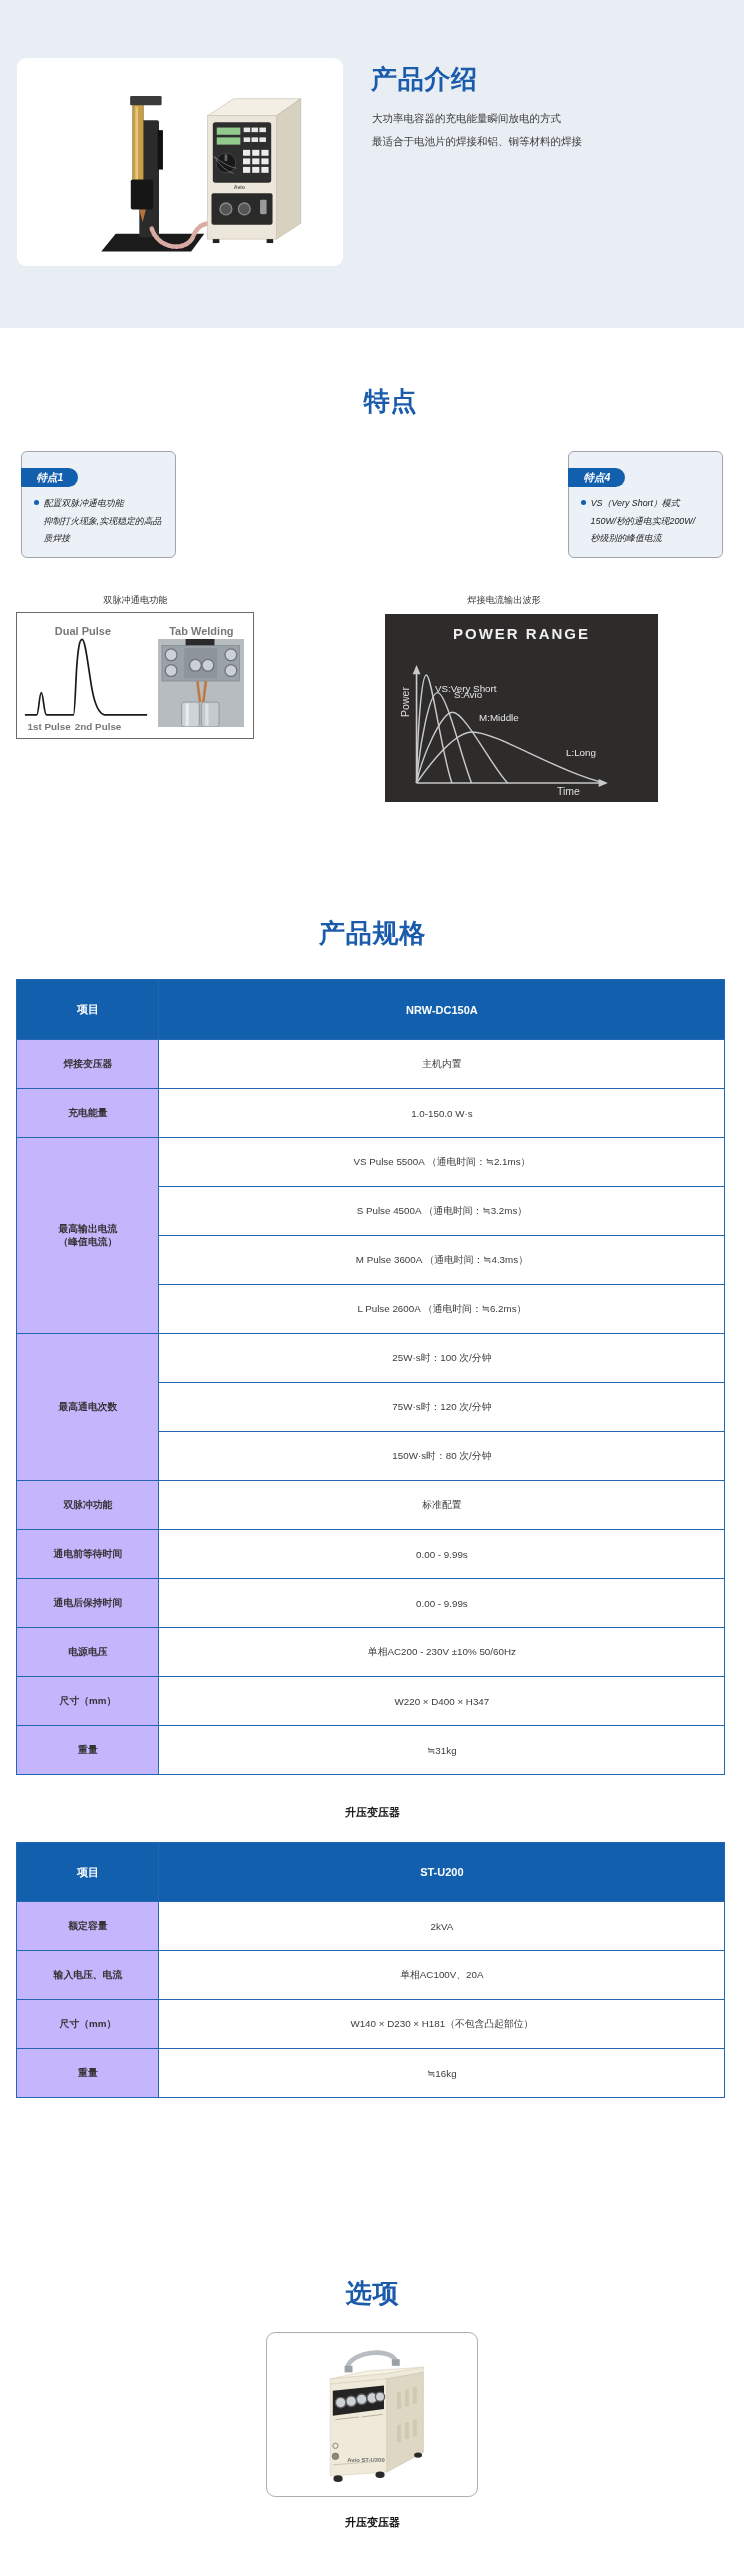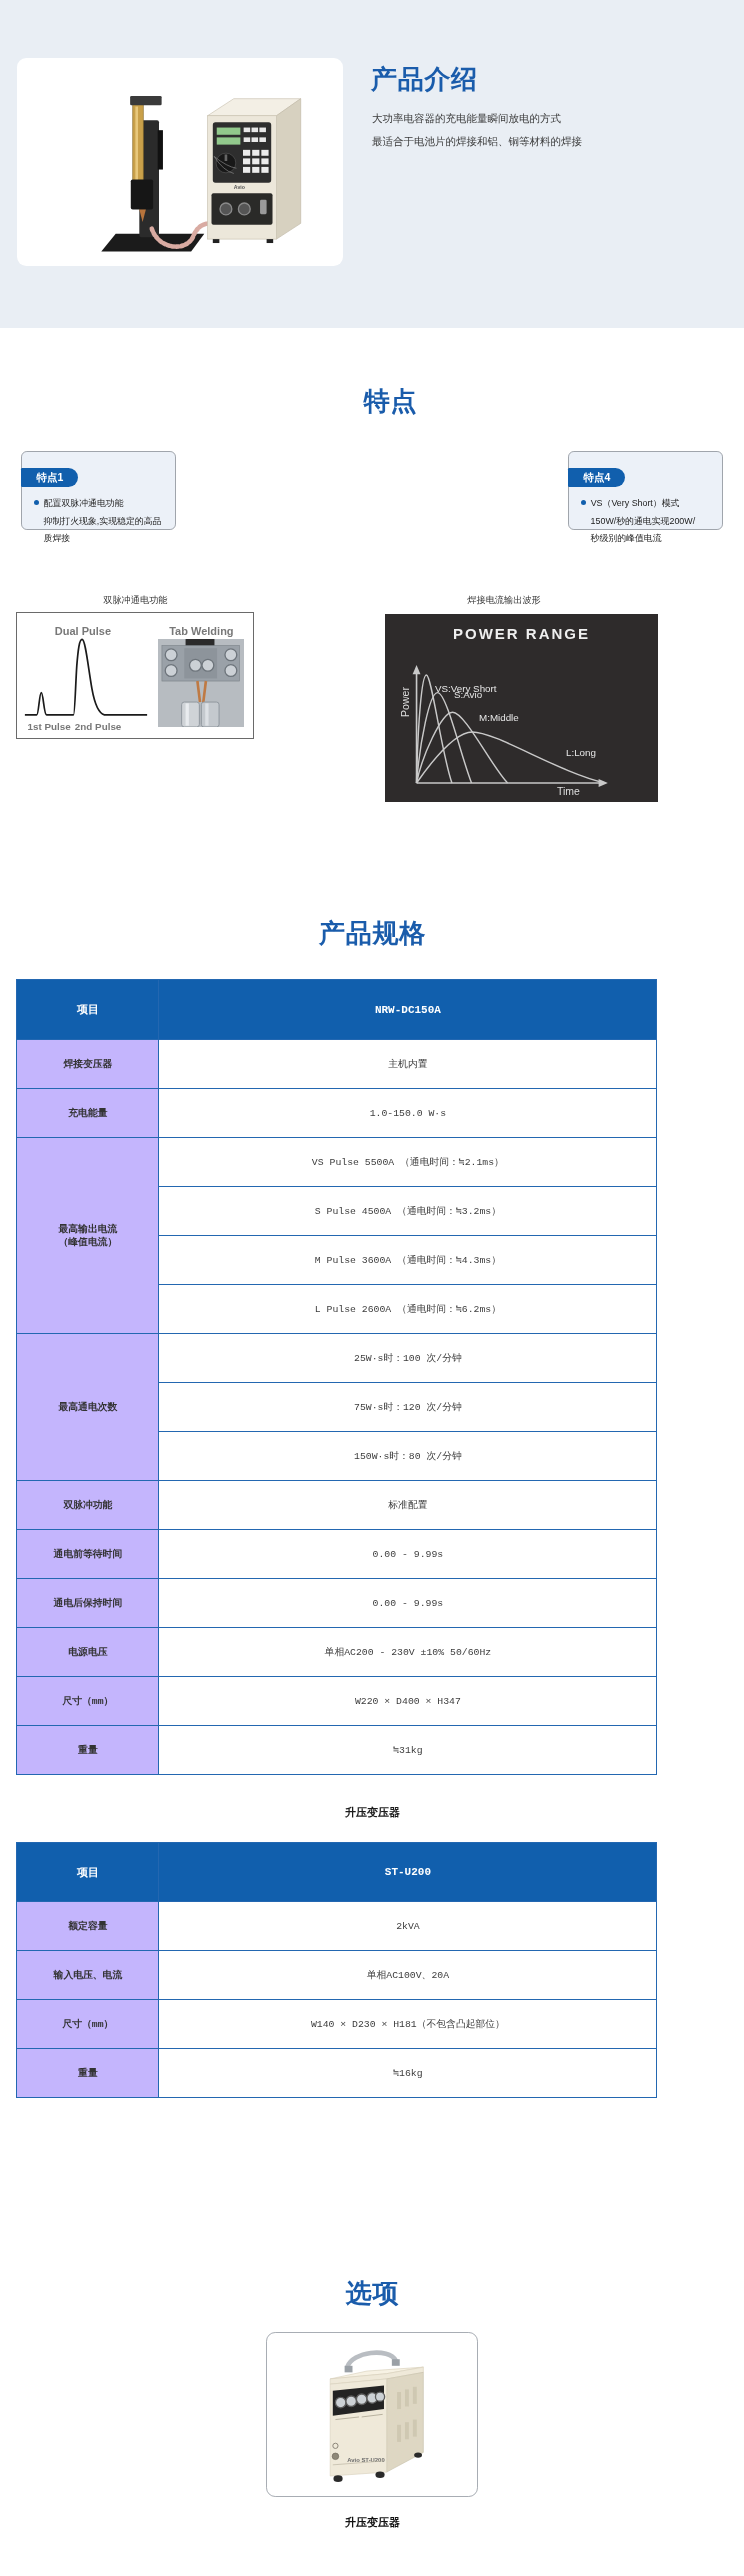--- a/index.html
+++ b/index.html
@@ -15,41 +15,41 @@
   .center{text-align:center;}
 
   
   .intro-card{left:17px;top:58px;width:326px;height:208px;background:#fff;border-radius:9.2px;}
   .intro-title{left:371px;top:62px;}
   .intro-line1{left:372px;top:112px;font-size:10.5px;color:#3a3a3a;}
   .intro-line2{left:372px;top:135px;font-size:10.5px;color:#3a3a3a;}
 
   
   .feat-title{left:18px;top:384px;width:745px;}
-  .feat-card{top:451px;width:155px;height:79px;background:#ecf1f8;border:0.7px solid #a0a5ac;border-radius:5.9px;box-sizing:border-box;}
+  .feat-card{top:451px;width:155px;height:107px;background:#ecf1f8;border:0.7px solid #a0a5ac;border-radius:5.9px;box-sizing:border-box;font-style:italic;}
   .feat-card .badge{position:absolute;left:-0.7px;top:15.8px;width:57px;height:19.7px;background:#115fad;color:#fff;
         font-size:10.5px;font-weight:700;line-height:19.7px;text-align:center;border-radius:1.3px 9.8px 9.8px 1.3px;}
   .feat-body{position:absolute;left:11.8px;right:6.6px;top:43px;font-size:8.9px;line-height:17.7px;color:#222;}
   .dot{display:inline-block;width:5.3px;height:5.3px;border-radius:50%;background:#115fad;margin-right:4.6px;vertical-align:0.7px;}
   .cont{padding-left:9.8px;}
 
   
   .diag-label{top:594px;font-size:9.2px;color:#333;}
   .dp-box{left:16.4px;top:612px;width:238px;height:127px;background:#fff;border:1.3px solid #6a6a6a;box-sizing:border-box;}
   .dp-title{position:absolute;top:11.8px;font-size:11px;font-weight:700;color:#787878;}
   .pr-box{left:385px;top:614px;width:238px;height:188px;background:#2e2b2b;padding-left:35px;}
   .pr-title{position:absolute;left:0;top:10.5px;width:100%;text-align:center;color:#efefef;
             font-size:15px;font-weight:700;letter-spacing:2px;}
   .pr-ylab{position:absolute;left:5.3px;top:82px;color:#dedede;font-size:10.5px;transform:rotate(-90deg);}
   .pr-xlab{position:absolute;left:172px;top:171px;color:#dedede;font-size:10.5px;}
   .pr-curve-lab{position:absolute;color:#e6e6e6;font-size:9.8px;}
 
   
   .spec-title{left:0;top:916px;width:745px;}
-  table.spec{position:absolute;left:16.4px;border-collapse:collapse;table-layout:fixed;width:641px;font-family:Liberation Mono, monospace;}
+  table.spec{position:absolute;left:16.4px;border-collapse:collapse;table-layout:fixed;width:709px;}
   table.spec td,table.spec th{border:1.3px solid #2367b1;box-sizing:border-box;}
   table.spec th{background:#115fad;color:#fff;font-size:11px;font-weight:700;}
   table.spec th.model{border-left:1.3px solid #ffffff;}
   td.lbl{background:#c4b5fd;width:142px;text-align:center;font-size:9.8px;font-weight:600;color:#333;white-space:pre-line;}
   td.val{background:#ffffff;text-align:center;font-size:9.8px;color:#3c3c3c;}
   .t1{top:979px;} .t2{top:1842px;}
   .hrow1{height:60px;} .hrow2{height:59px;} .drow{height:49px;}
   .tbl-caption{left:0;top:1805px;width:745px;font-size:11px;font-weight:700;color:#1b1b1b;}
 
   

